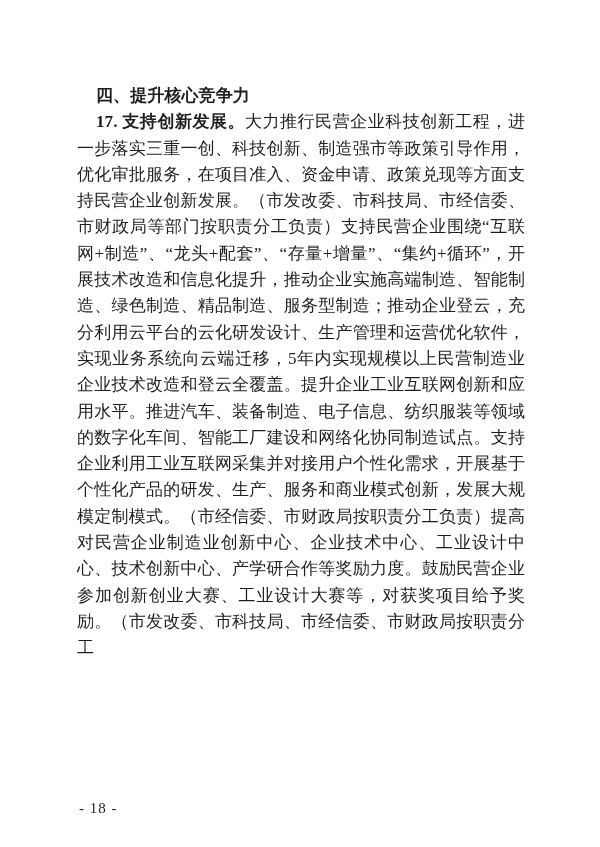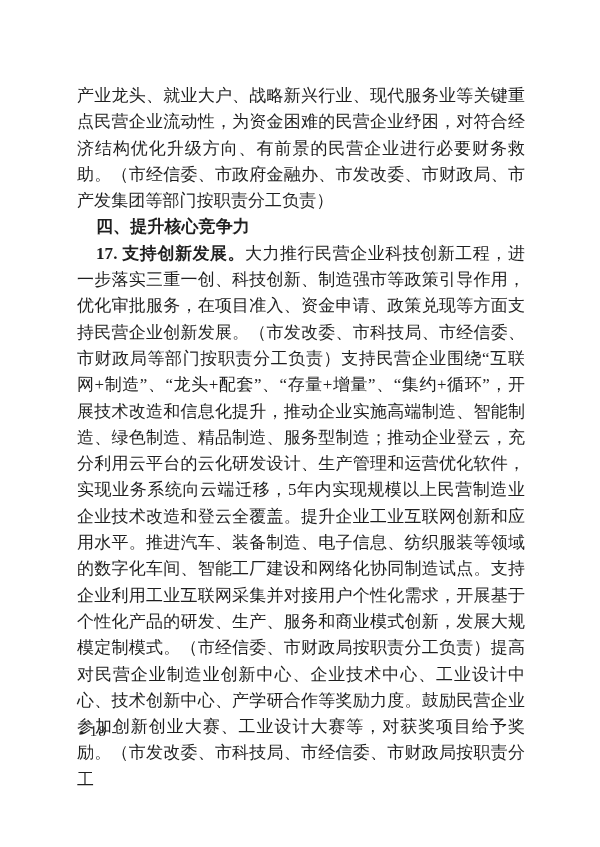--- a/index.html
+++ b/index.html
@@ -40,35 +40,34 @@
   .heading {
     font-weight: 700;
   }
   .lead-bold {
     font-weight: 700;
     margin-top: 31px;
   }
   .page-number {
     position: absolute;
     left: 79px;
-    top: 723px;
+    top: 800px;
     color: #1f1f1f;
     font-size: 15px;
     letter-spacing: 1px;
     font-family: "Liberation Serif", "DejaVu Serif", serif;
   }
 </style>
 </head>
 <body>
 
 <div class="page">
 
   <div class="text-block">
 
-    <p class="para">产业龙头、就业大户、战略新兴行业、现代服务业等关键重点民营企业流动性，为资金困难的民营企业纾困，对符合经济结构优化升级方向、有前景的民营企业进行必要财务救助。（市经信委、市政府金融办、市发改委、市财政局、市产发集团等部门按职责分工负责）</p>
 
     <p class="para heading indented">四、提升核心竞争力</p>
 
     <p class="para indented"><span class="lead-bold">17. 支持创新发展。</span><span>大力推行民营企业科技创新工程，进一步落实三重一创、科技创新、制造强市等政策引导作用，优化审批服务，在项目准入、资金申请、政策兑现等方面支持民营企业创新发展。（市发改委、市科技局、市经信委、市财政局等部门按职责分工负责）支持民营企业围绕“互联网+制造”、“龙头+配套”、“存量+增量”、“集约+循环”，开展技术改造和信息化提升，推动企业实施高端制造、智能制造、绿色制造、精品制造、服务型制造；推动企业登云，充分利用云平台的云化研发设计、生产管理和运营优化软件，实现业务系统向云端迁移，5年内实现规模以上民营制造业企业技术改造和登云全覆盖。提升企业工业互联网创新和应用水平。推进汽车、装备制造、电子信息、纺织服装等领域的数字化车间、智能工厂建设和网络化协同制造试点。支持企业利用工业互联网采集并对接用户个性化需求，开展基于个性化产品的研发、生产、服务和商业模式创新，发展大规模定制模式。（市经信委、市财政局按职责分工负责）提高对民营企业制造业创新中心、企业技术中心、工业设计中心、技术创新中心、产学研合作等奖励力度。鼓励民营企业参加创新创业大赛、工业设计大赛等，对获奖项目给予奖励。（市发改委、市科技局、市经信委、市财政局按职责分工</span></p>
 
   </div>
 
   <div class="page-number">- 18 -</div>
 
 </div>

